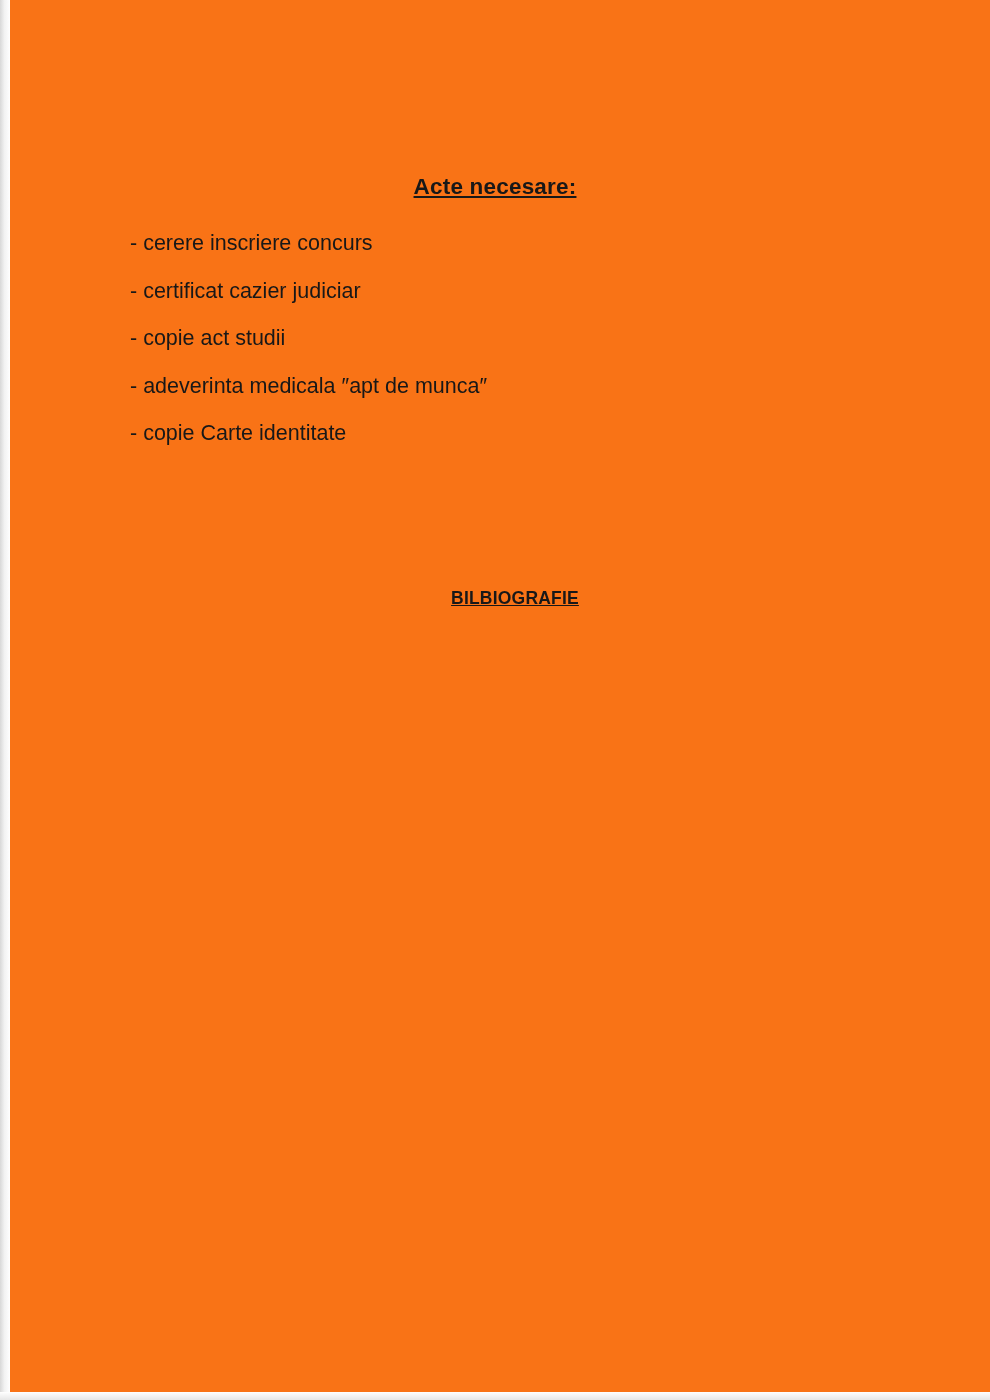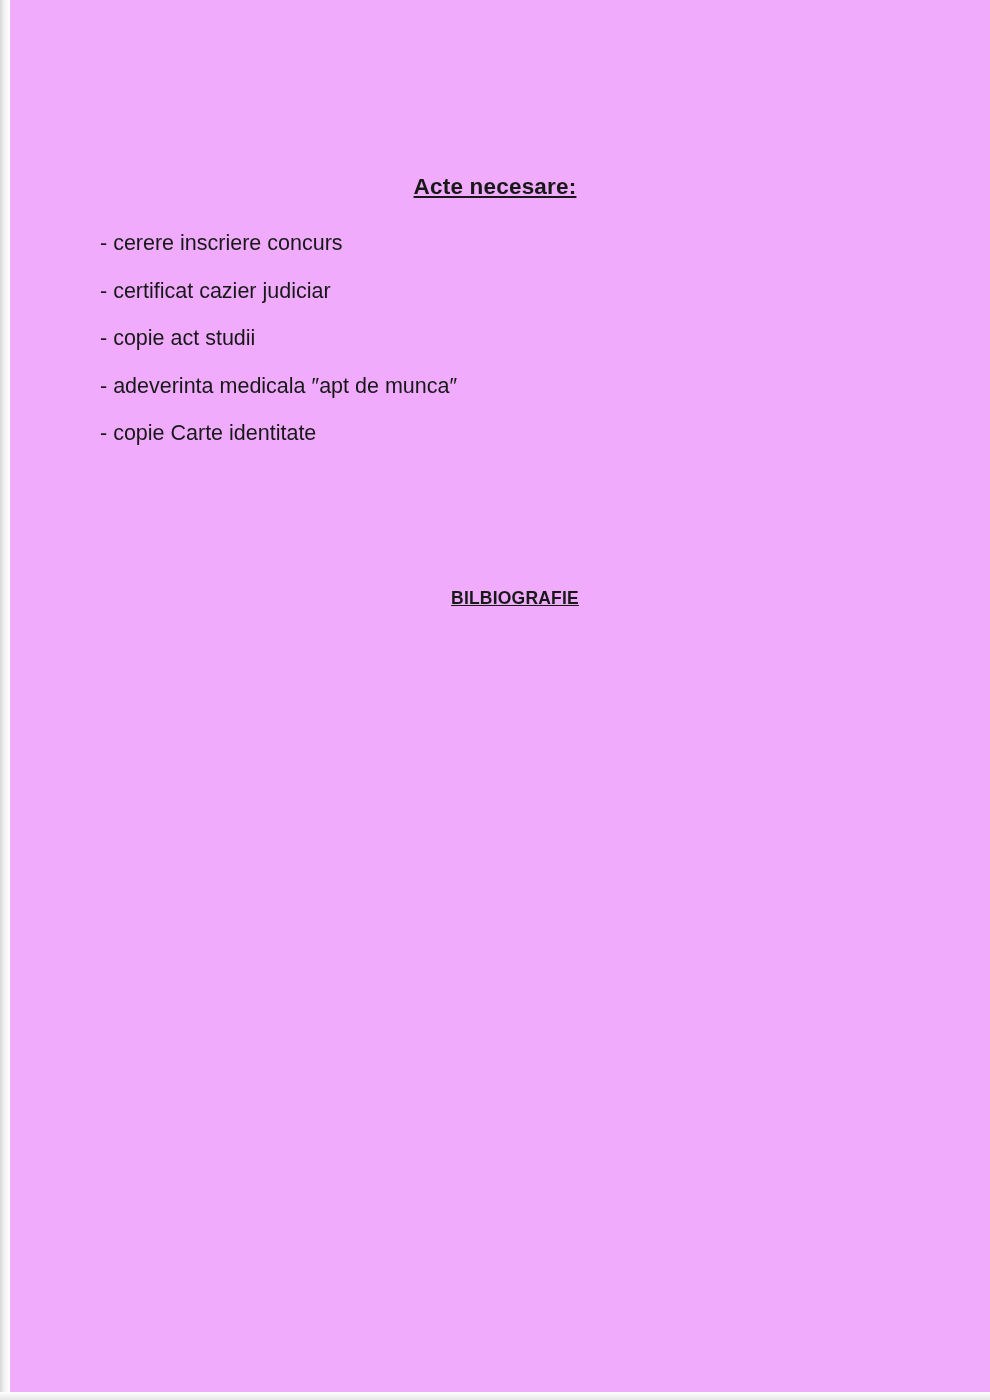--- a/index.html
+++ b/index.html
@@ -8,21 +8,21 @@
     background: #ffffff;
   }
   body {
     font-family: "Liberation Sans", sans-serif;
     color: #181818;
   }
   .page {
     position: relative;
     width: 990px;
     height: 1400px;
-    background: #f0abfc;
+    background: #f97316;
     overflow: hidden;
   }
   
   .scan-edge-left {
     position: absolute;
     top: 0;
     left: 0;
     width: 10px;
     height: 1400px;
     background: linear-gradient(to right, #d8d8d8 0%, #f2f2f2 45%, #ffffff 100%);
@@ -71,20 +71,21 @@
   .list-acte {
     position: absolute;
     top: 220px;
     left: 100px;
     width: 700px;
   }
   .list-acte .li {
     font-size: 21.5px;
     line-height: 47.5px;
     white-space: pre;
+    margin-left: 30px;
   }
 
   .list-biblio {
     position: absolute;
     top: 672px;
     left: 100px;
     width: 700px;
   }
   .list-biblio .li {
     font-size: 18.5px;

